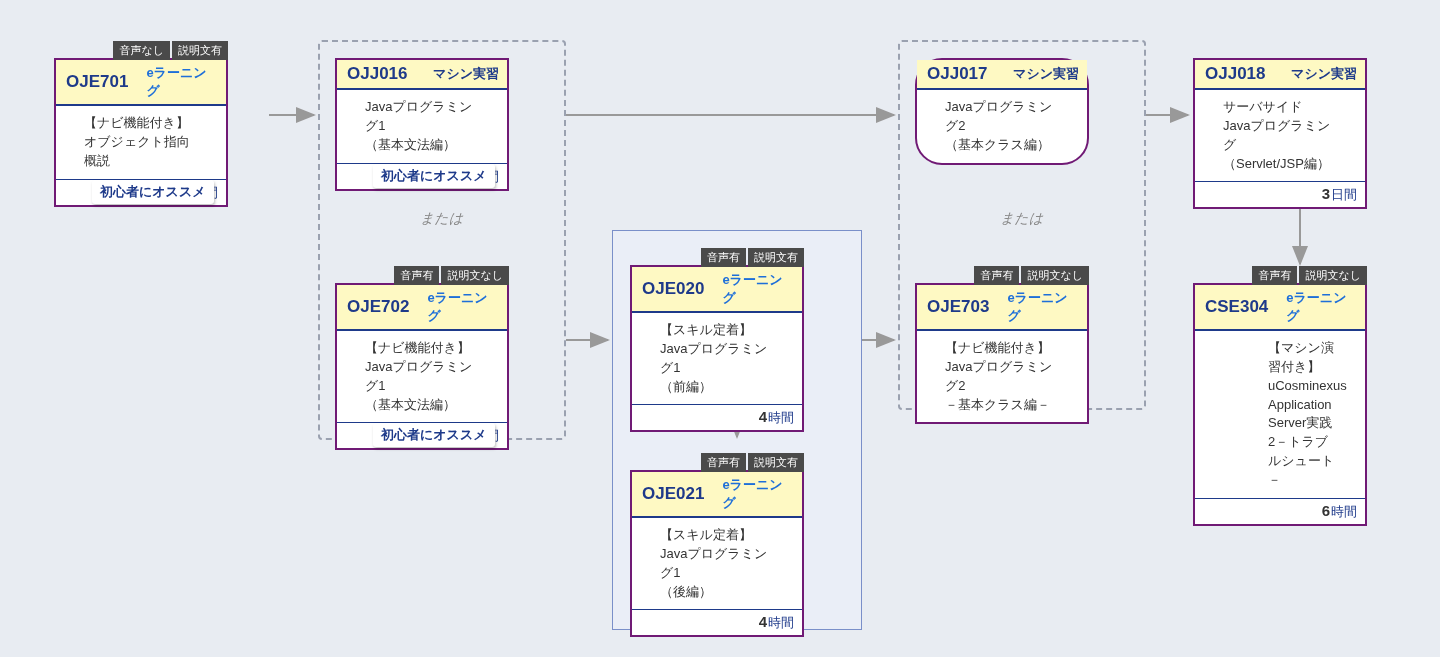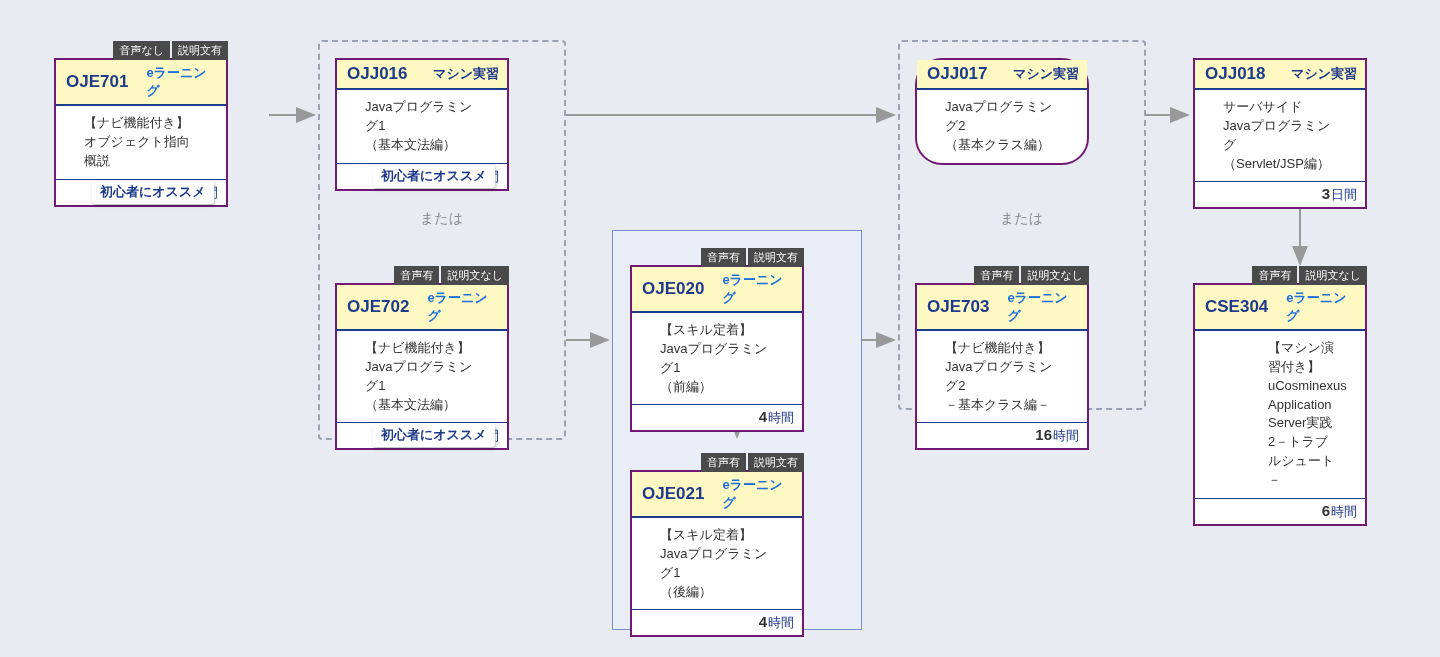--- a/index.html
+++ b/index.html
@@ -103,20 +103,21 @@
     position: absolute;
     border: 1px solid #7a8fc9;
     background: #eaeef7;
     z-index: 2;
   }
   .or-label {
     position: absolute;
     color: #888;
     font-size: 14px;
     z-index: 5;
+    font-style: italic;
   }
   svg.arrows {
     position: absolute;
     left: 0; top: 0;
     width: 1440px;
     height: 657px;
     z-index: 3;
     pointer-events: none;
   }
 </style>
@@ -249,23 +250,20 @@
     <span class="tag">音声有</span>
     <span class="tag">説明文なし</span>
   </div>
   <div class="card-header">
     <span class="course-code">OJE703</span>
     <span class="course-type type-elearning">eラーニング</span>
   </div>
   <div class="course-body" style="white-space:pre-line;">【ナビ機能付き】
 Javaプログラミング2
 －基本クラス編－</div>
-  <div class="card-footer">
-    <span><span class="duration-num">16</span><span class="duration-unit">時間</span></span>
-  </div>
 </div>
 
 <div class="course-card" style="left:1193px; top:58px;">
   <div class="card-header">
     <span class="course-code">OJJ018</span>
     <span class="course-type type-machine">マシン実習</span>
   </div>
   <div class="course-body" style="white-space:pre-line;">サーバサイド
 Javaプログラミング
 （Servlet/JSP編）</div>

